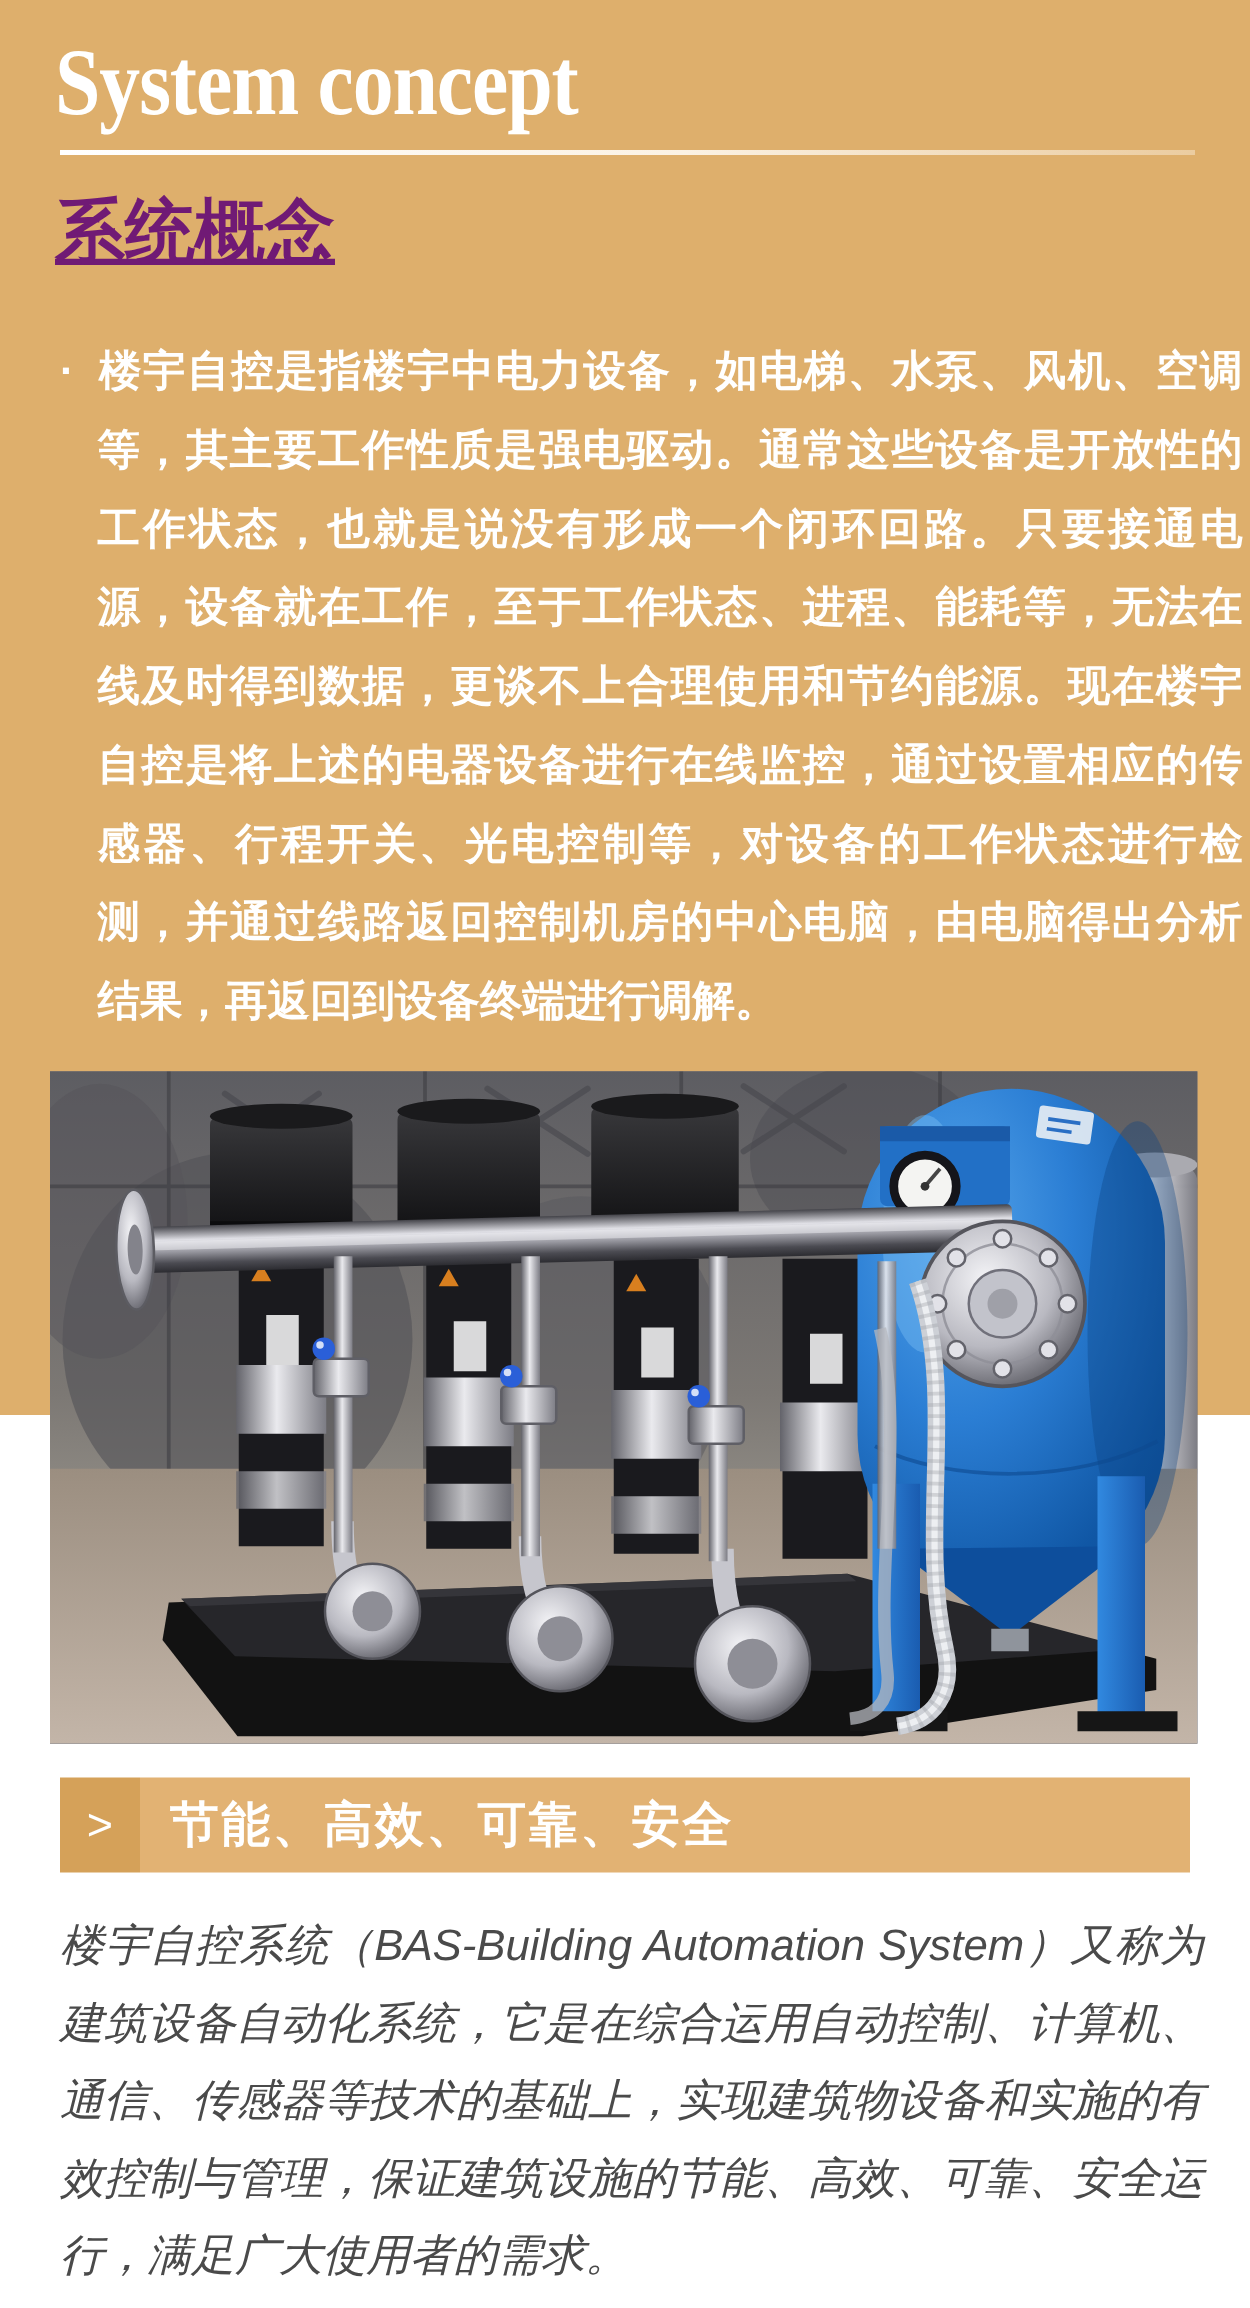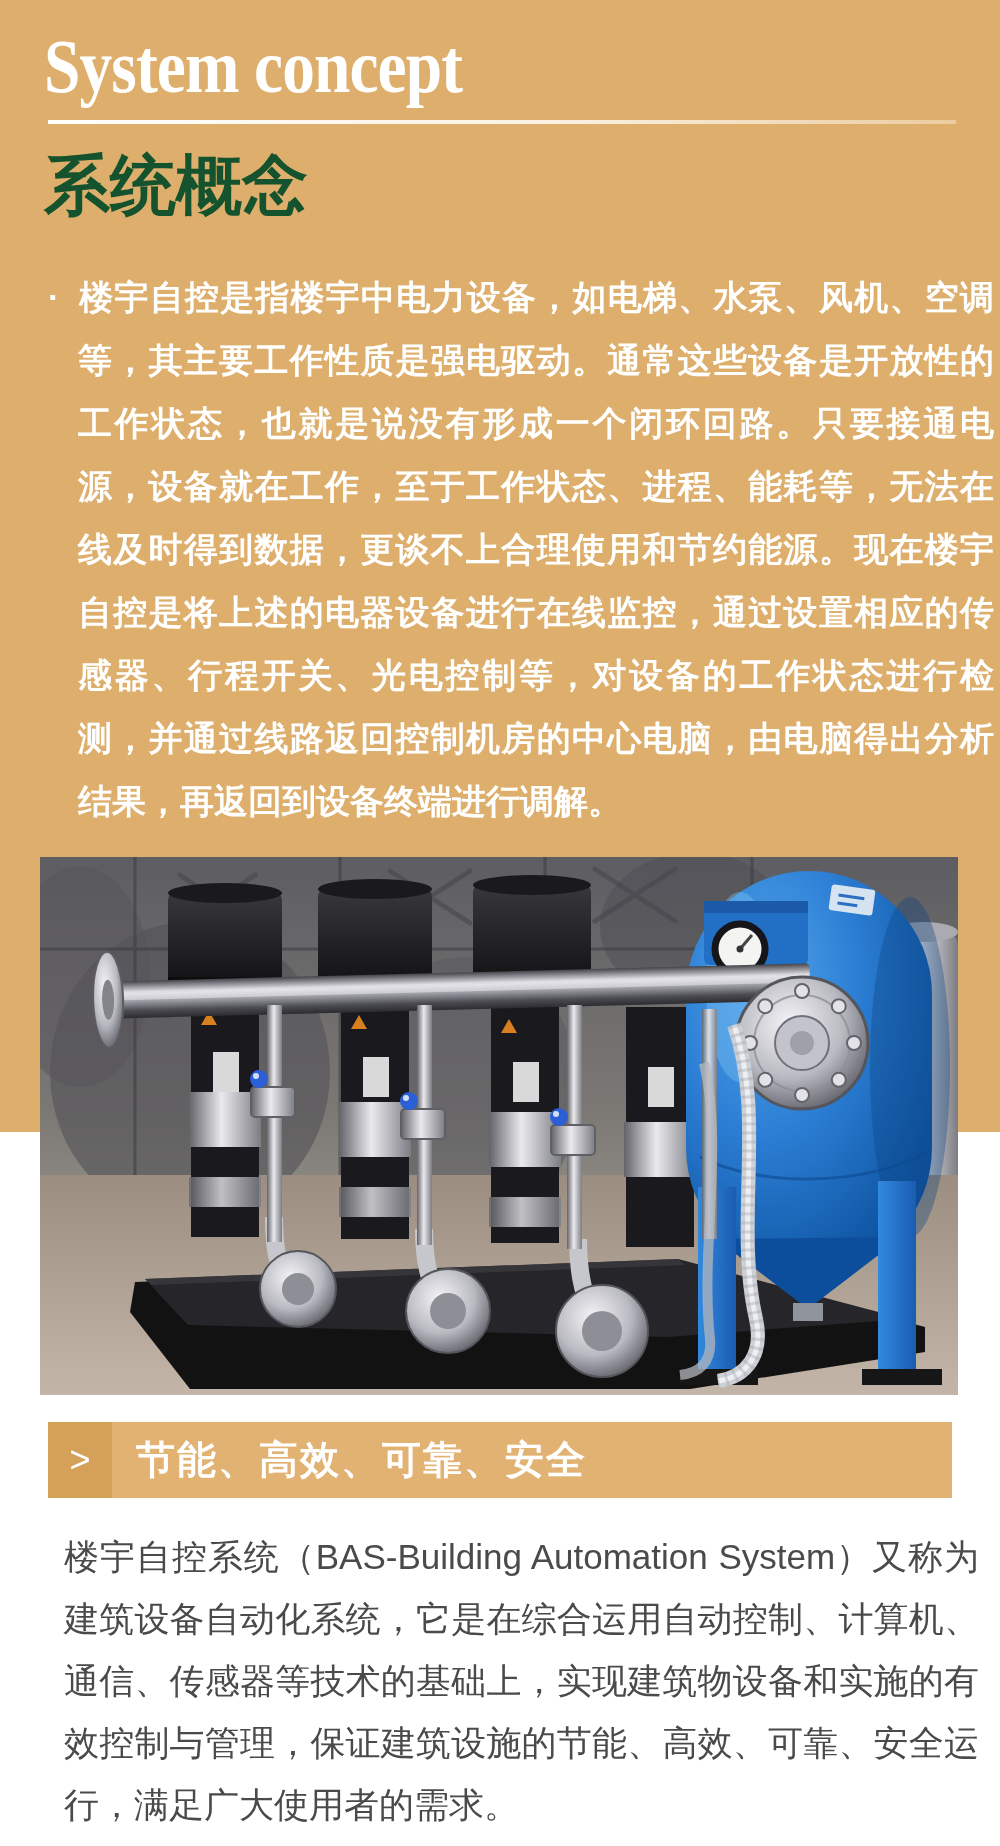--- a/index.html
+++ b/index.html
@@ -14,21 +14,21 @@
     font-weight:bold;font-size:76px;line-height:80px;color:#ffffff;
     letter-spacing:-1px;transform:scaleX(.86);transform-origin:left top;white-space:nowrap;
   }
   .title-rule{
     position:absolute;left:48px;top:120px;width:908px;height:4px;
     background:linear-gradient(90deg,#ffffff 0%,#fbf2e4 55%,rgba(255,248,238,.40) 100%);
   }
   .title-zh{
     position:absolute;left:44px;top:138px;
     font-family:"Liberation Serif","DejaVu Serif",serif;
-    font-weight:bold;font-size:66px;line-height:96px;color:#14532d;white-space:nowrap;
+    font-weight:bold;font-size:56px;line-height:96px;color:#701a75;white-space:nowrap;text-decoration:underline;
   }
   .intro{
     position:absolute;left:48px;top:266px;width:916px;
     color:#ffffff;font-weight:bold;font-size:34px;line-height:63px;
     padding-left:30px;text-indent:-30px;text-align:justify;
   }
   .intro .bullet{display:inline-block;width:30px;text-indent:0;font-weight:bold;}
 
   .photo{
     position:absolute;left:40px;top:857px;width:918px;height:538px;overflow:hidden;background:#6b6b70;
@@ -41,22 +41,22 @@
   .feature-bar .chev-box{
     width:64px;background:#D5A159;display:flex;align-items:center;justify-content:center;
     color:#ffffff;font-size:36px;font-weight:500;line-height:1;
   }
   .feature-bar .bar-body{
     flex:1;background:#E2B273;display:flex;align-items:center;padding-left:24px;
     color:#ffffff;font-weight:bold;font-size:39px;letter-spacing:2px;white-space:nowrap;
   }
 
   .bas-para{
-    position:absolute;left:64px;top:1526px;width:915px;
-    color:#4a4a4a;font-size:35px;line-height:62px;text-align:justify;
+    position:absolute;left:48px;top:1526px;width:915px;
+    color:#4a4a4a;font-size:35px;line-height:62px;text-align:justify;font-style:italic;
   }
 </style>
 </head>
 <body>
 
 <div class="page">
 
   <div class="hero-bg"></div>
 
   <div class="title-en">System concept</div>

